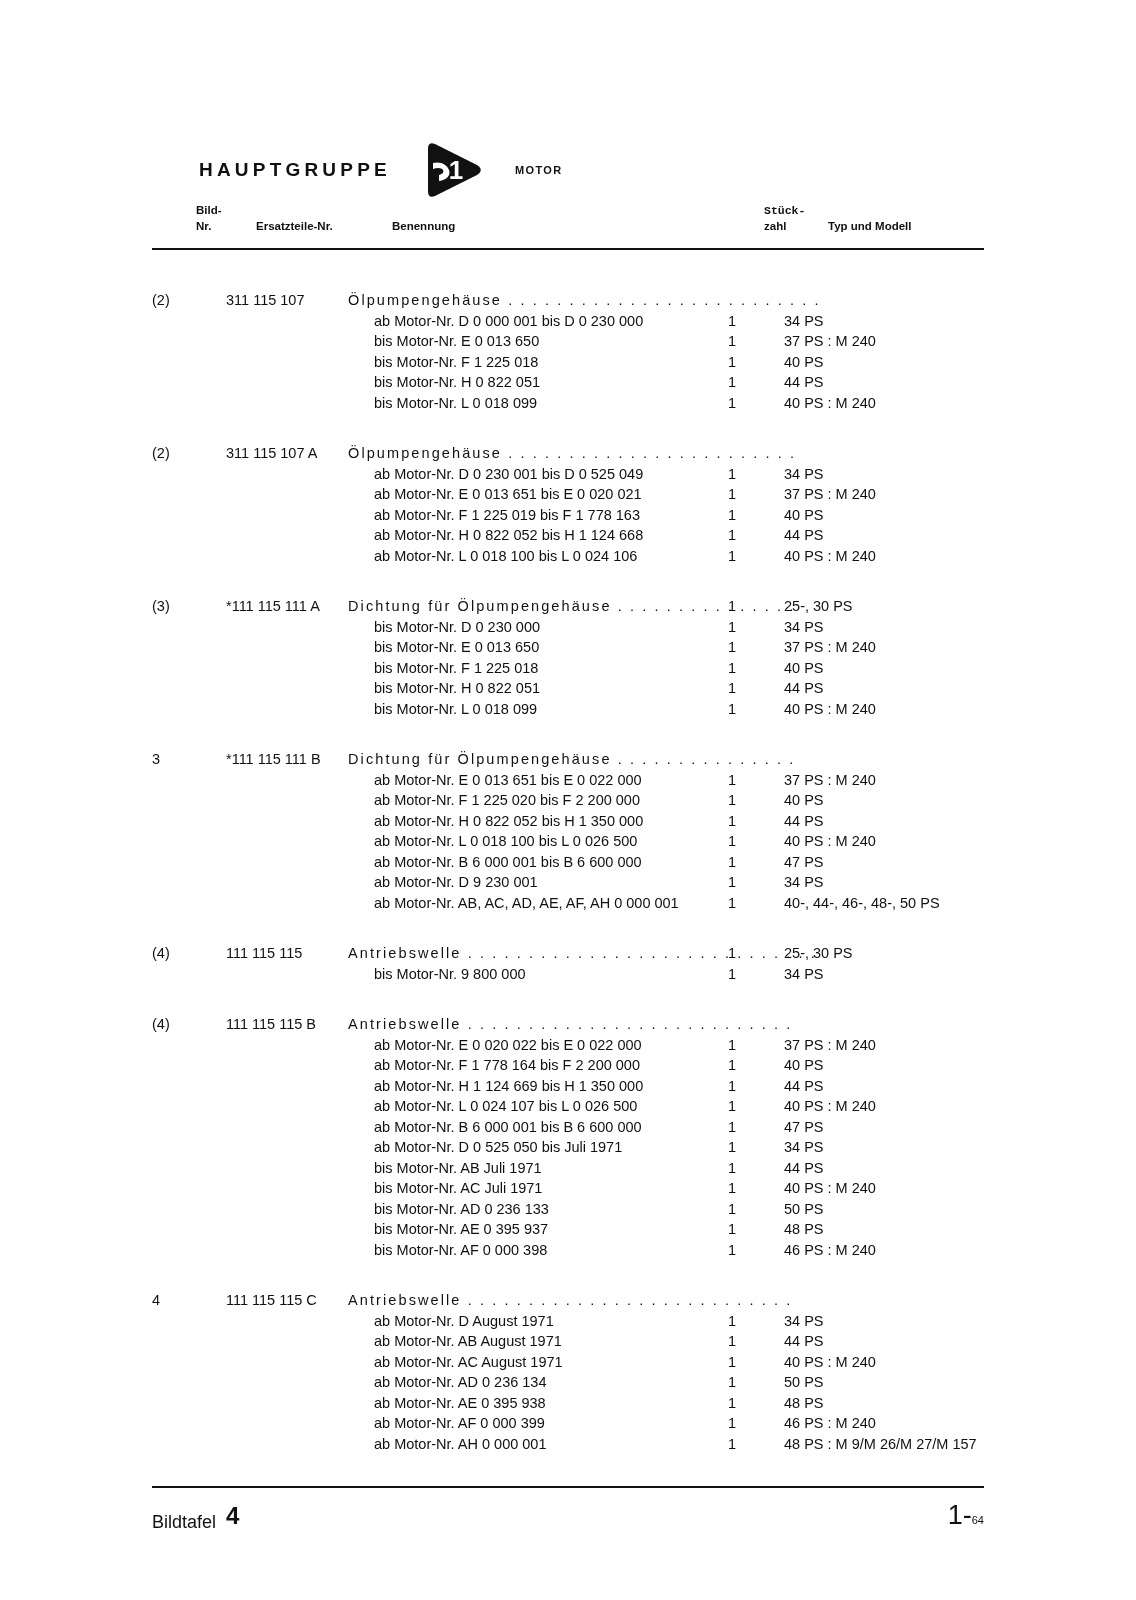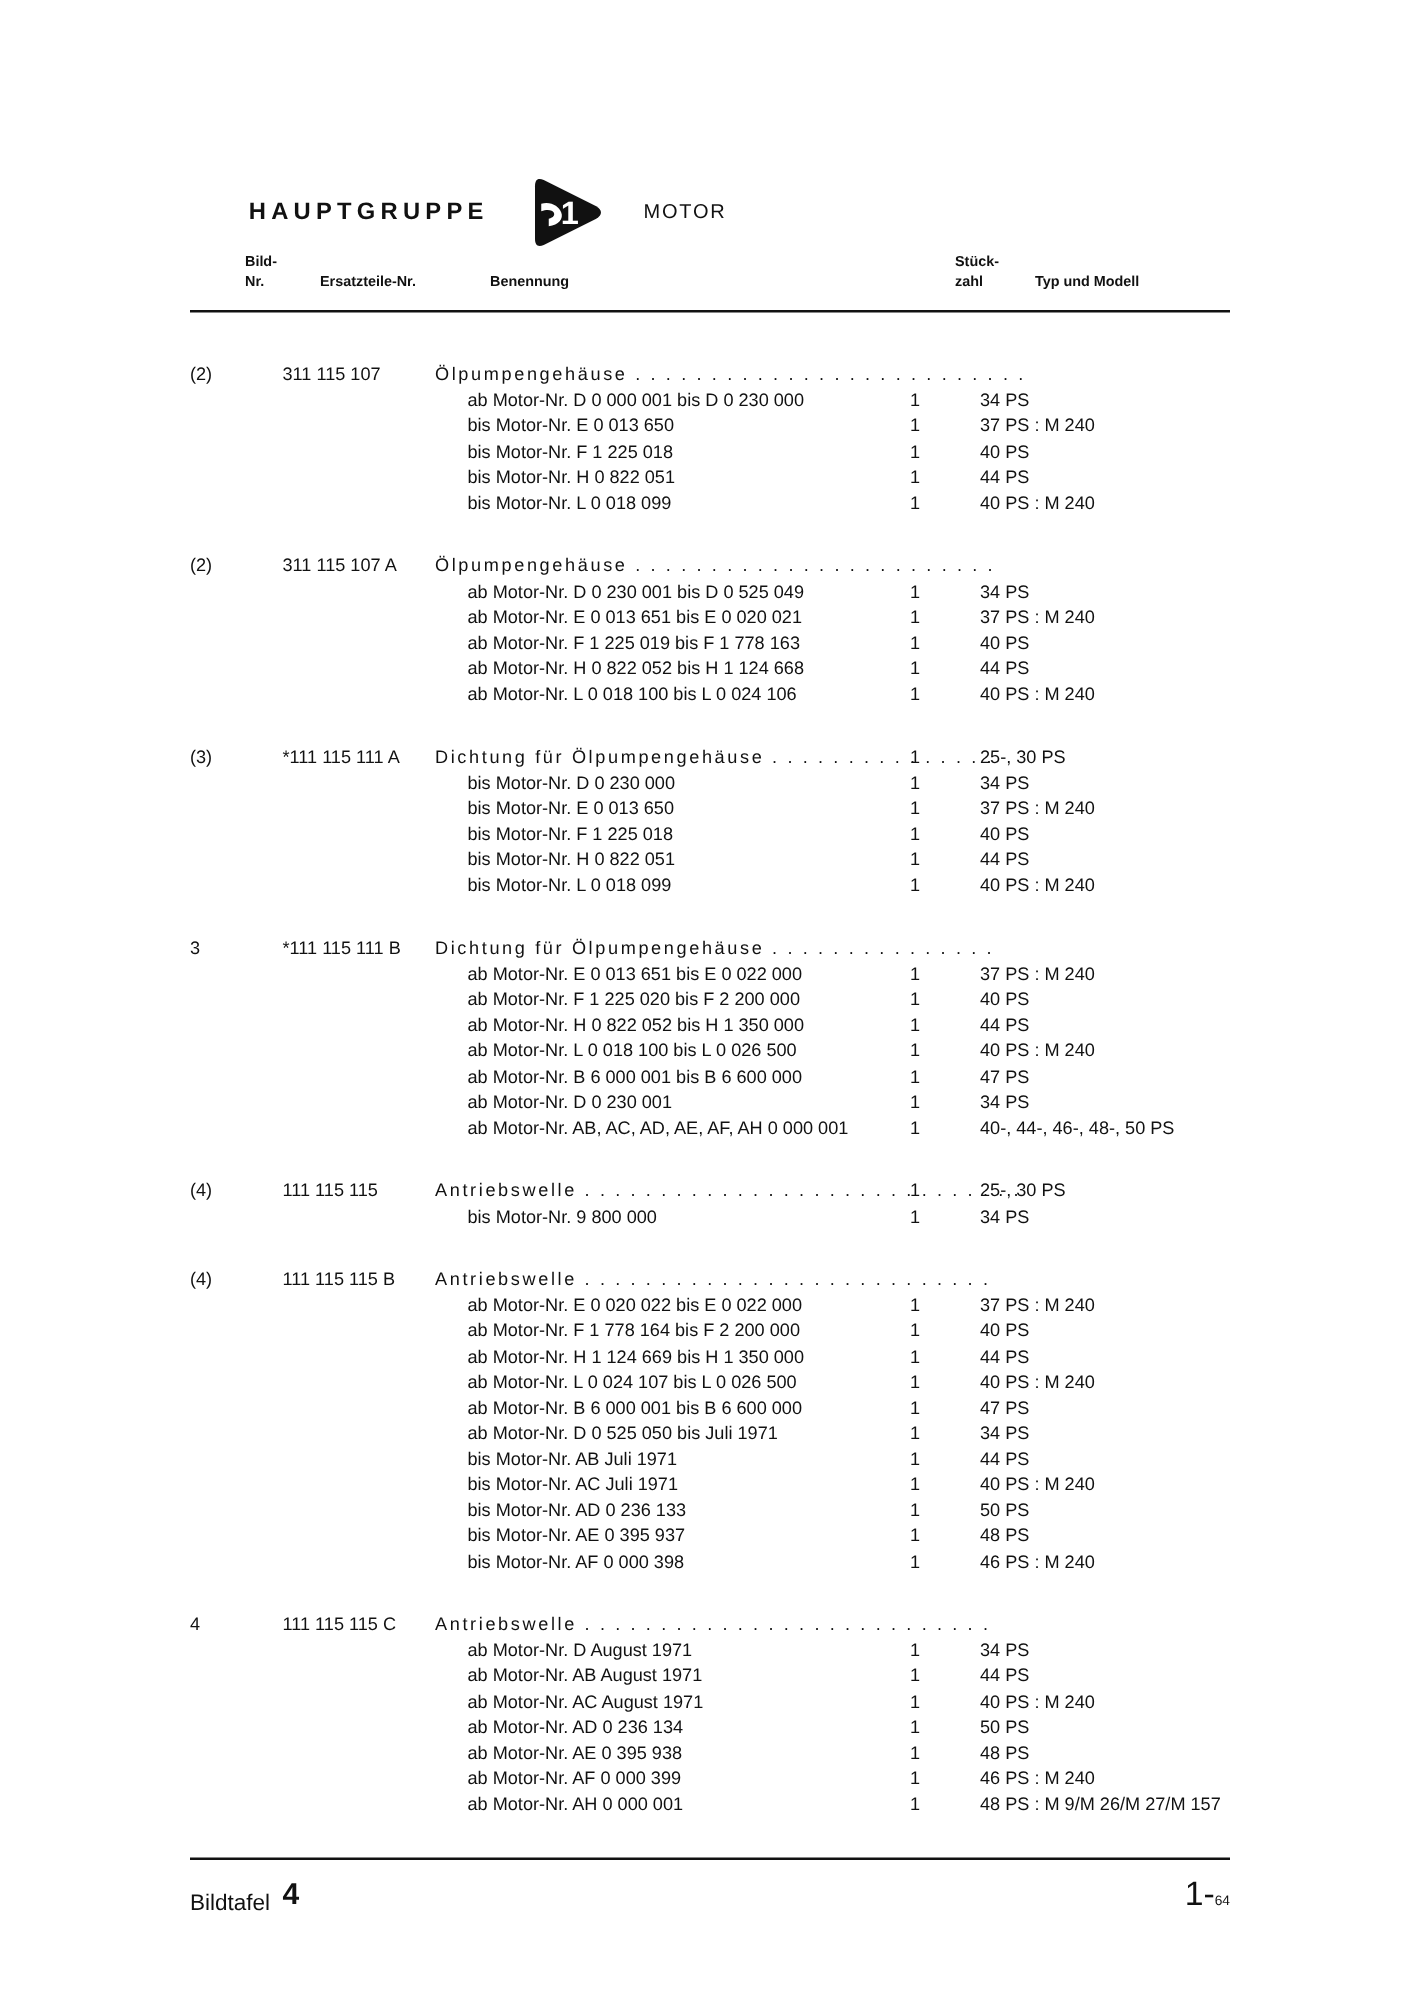--- a/index.html
+++ b/index.html
@@ -50,39 +50,39 @@
     display: flex;
     align-items: center;
     justify-content: center;
     color: #ffffff;
     font-size: 26px;
     font-weight: bold;
     padding-left: 2px;
     box-sizing: border-box;
   }
   .motor-label {
-    font-size: 16px;
-    font-weight: normal;
+    font-size: 11px;
+    font-weight: bold;
     letter-spacing: 1.4px;
   }
 
   
   .col-head {
     position: relative;
     height: 46px;
     font-size: 11.5px;
     font-weight: bold;
     color: #111;
   }
   .col-head span { position: absolute; padding-left: 44px; }
   .ch-bild   { left: 0px;   top: 4px; }
   .ch-nr     { left: 0px;   top: 20px; }
   .ch-ers    { left: 60px;  top: 20px; }
   .ch-ben    { left: 196px; top: 20px; text-align: right; }
-  .ch-stk    { left: 568px; top: 4px; }
+  .ch-stk    { left: 568px; top: 4px; font-family: Liberation Mono, monospace; }
   .ch-zahl   { left: 568px; top: 20px; }
   .ch-typ    { left: 632px; top: 20px; }
 
   .rule {
     border-top: 2px solid #111;
     width: 100%;
     margin-top: 2px;
   }
   .rule-bottom {
     border-top: 2px solid #111;
@@ -292,21 +292,21 @@
             <span class="c-ben indent">ab Motor-Nr. L 0 018 100 bis L 0 026 500</span>
             <span class="c-qty">1</span>
             <span class="c-typ">40 PS : M 240</span>
           </div>
           <div class="erow">
             <span class="c-ben indent">ab Motor-Nr. B 6 000 001 bis B 6 600 000</span>
             <span class="c-qty">1</span>
             <span class="c-typ">47 PS</span>
           </div>
           <div class="erow">
-            <span class="c-ben indent">ab Motor-Nr. D 0 230 001</span>
+            <span class="c-ben indent">ab Motor-Nr. D 9 230 001</span>
             <span class="c-qty">1</span>
             <span class="c-typ">34 PS</span>
           </div>
           <div class="erow">
             <span class="c-ben indent">ab Motor-Nr. AB, AC, AD, AE, AF, AH 0 000 001</span>
             <span class="c-qty">1</span>
             <span class="c-typ">40-, 44-, 46-, 48-, 50 PS</span>
           </div>
         </div>
         <div class="entry">

